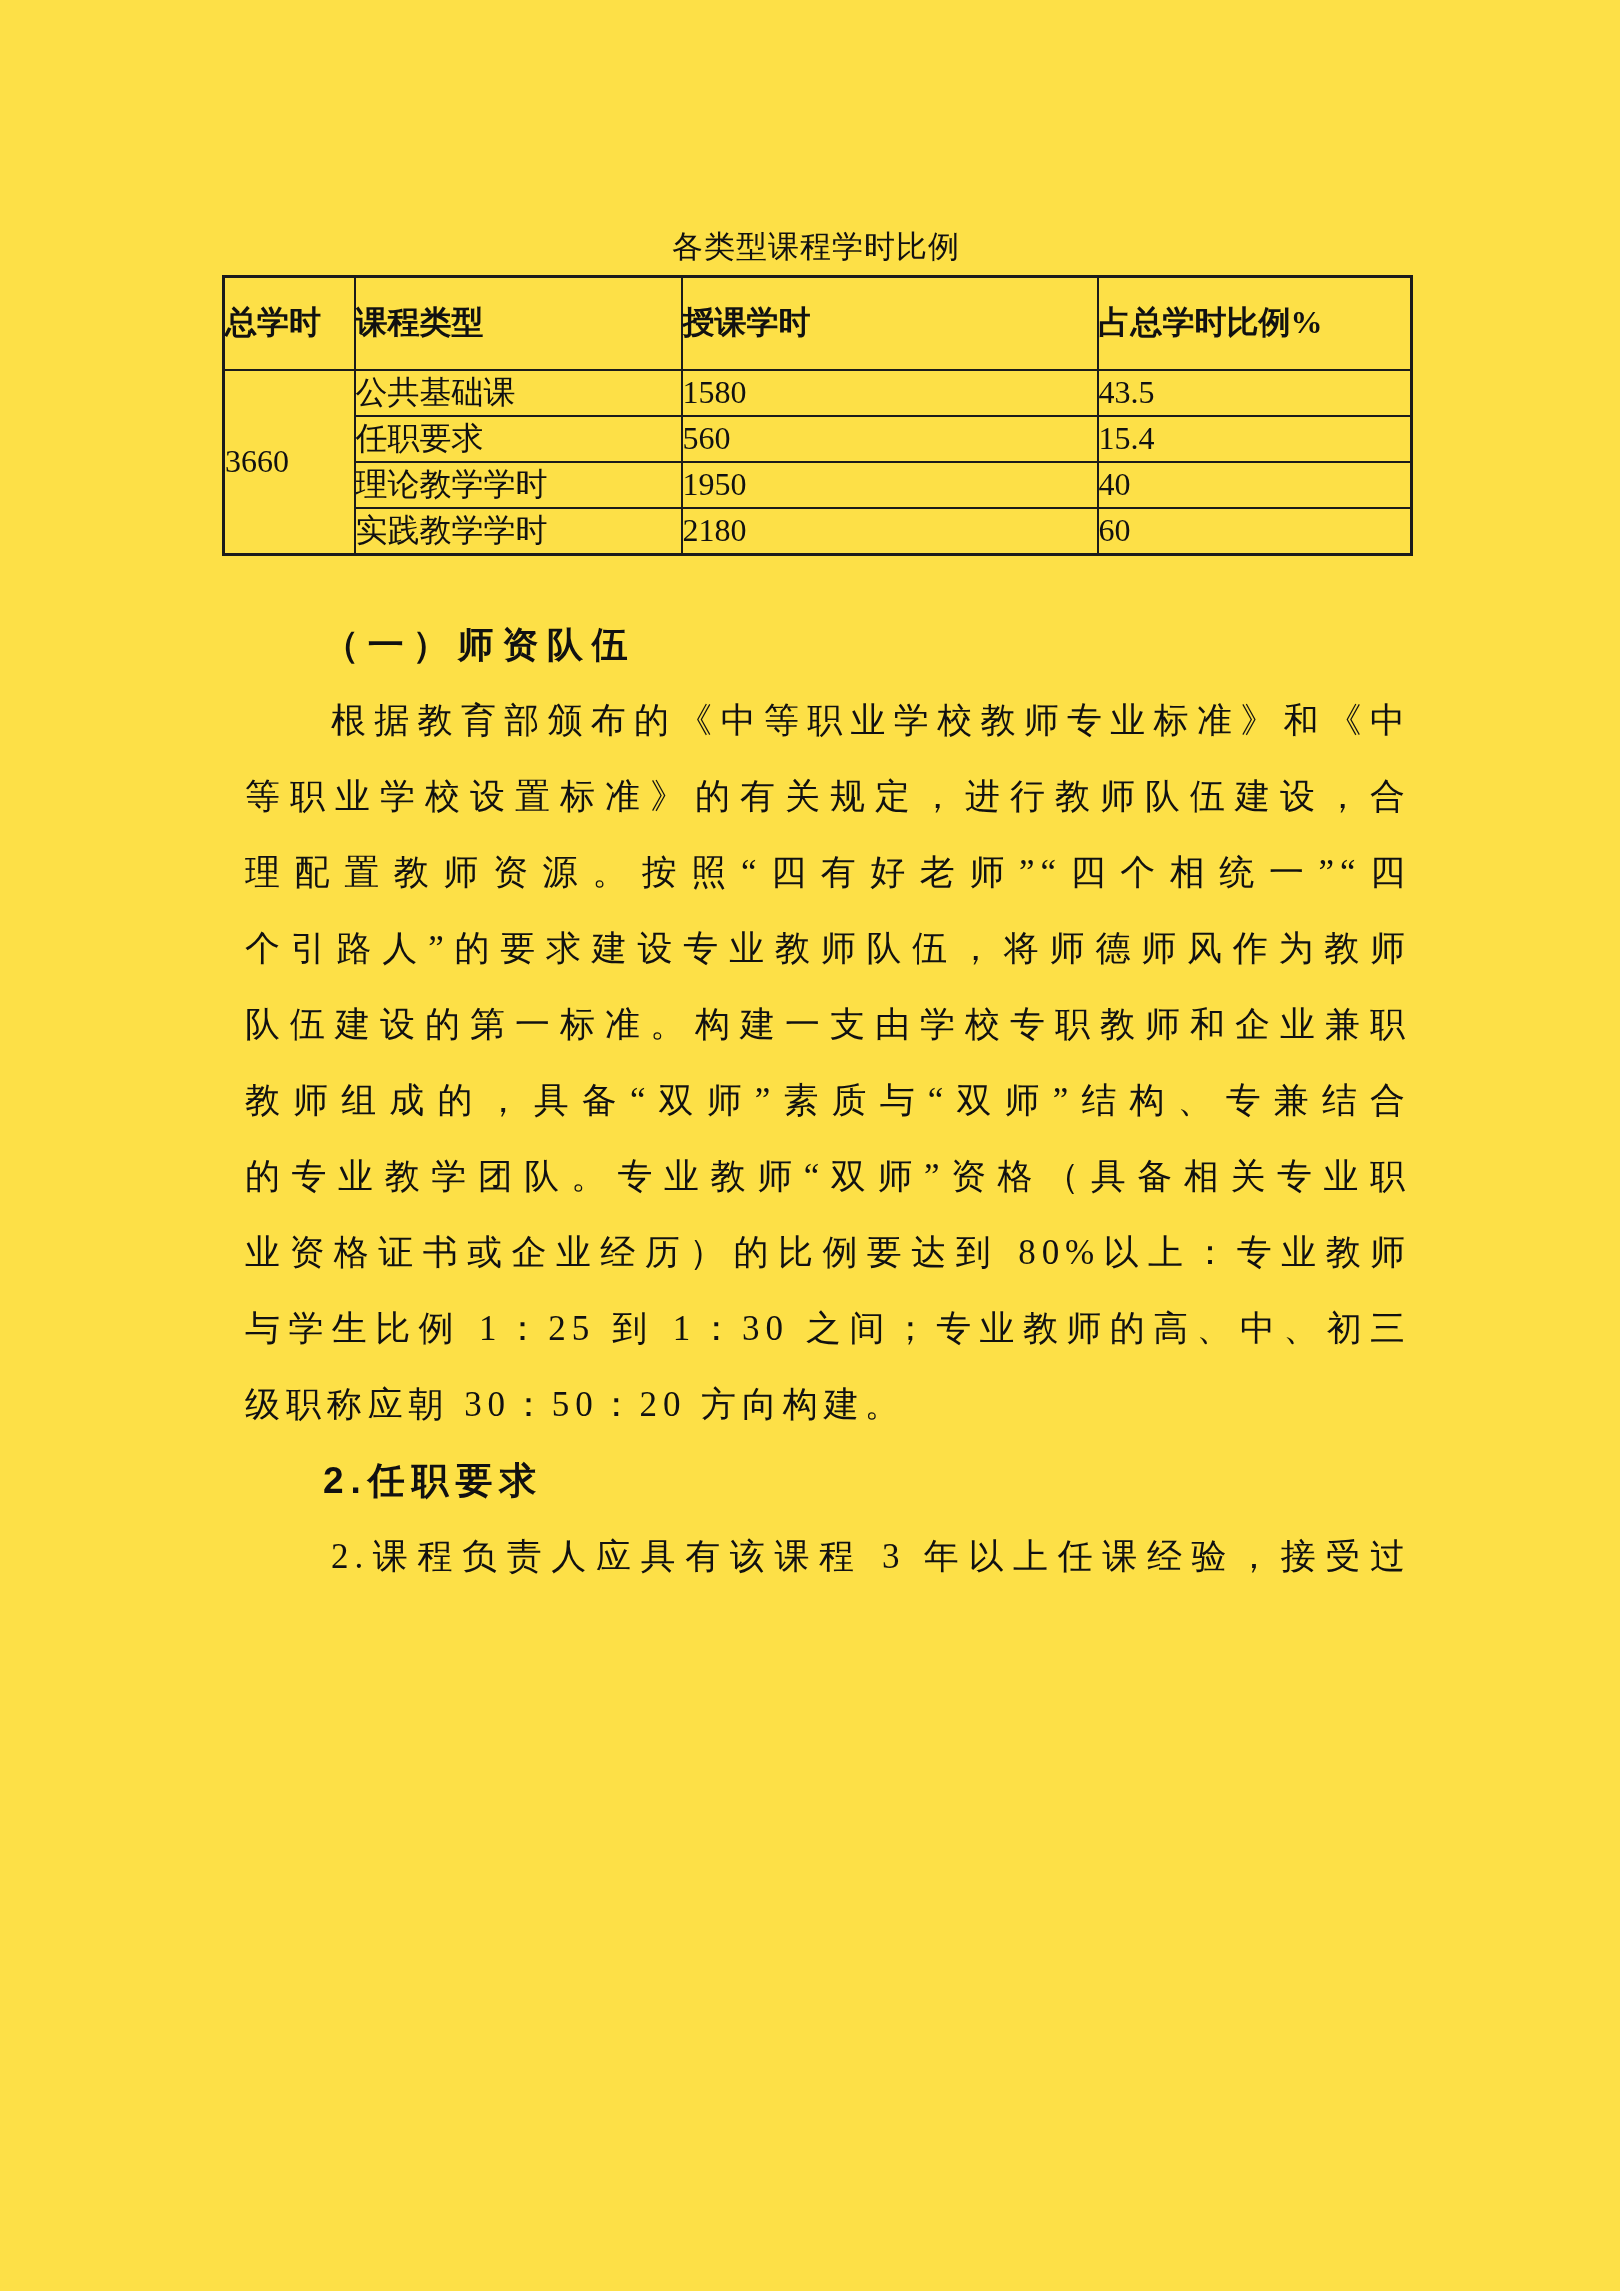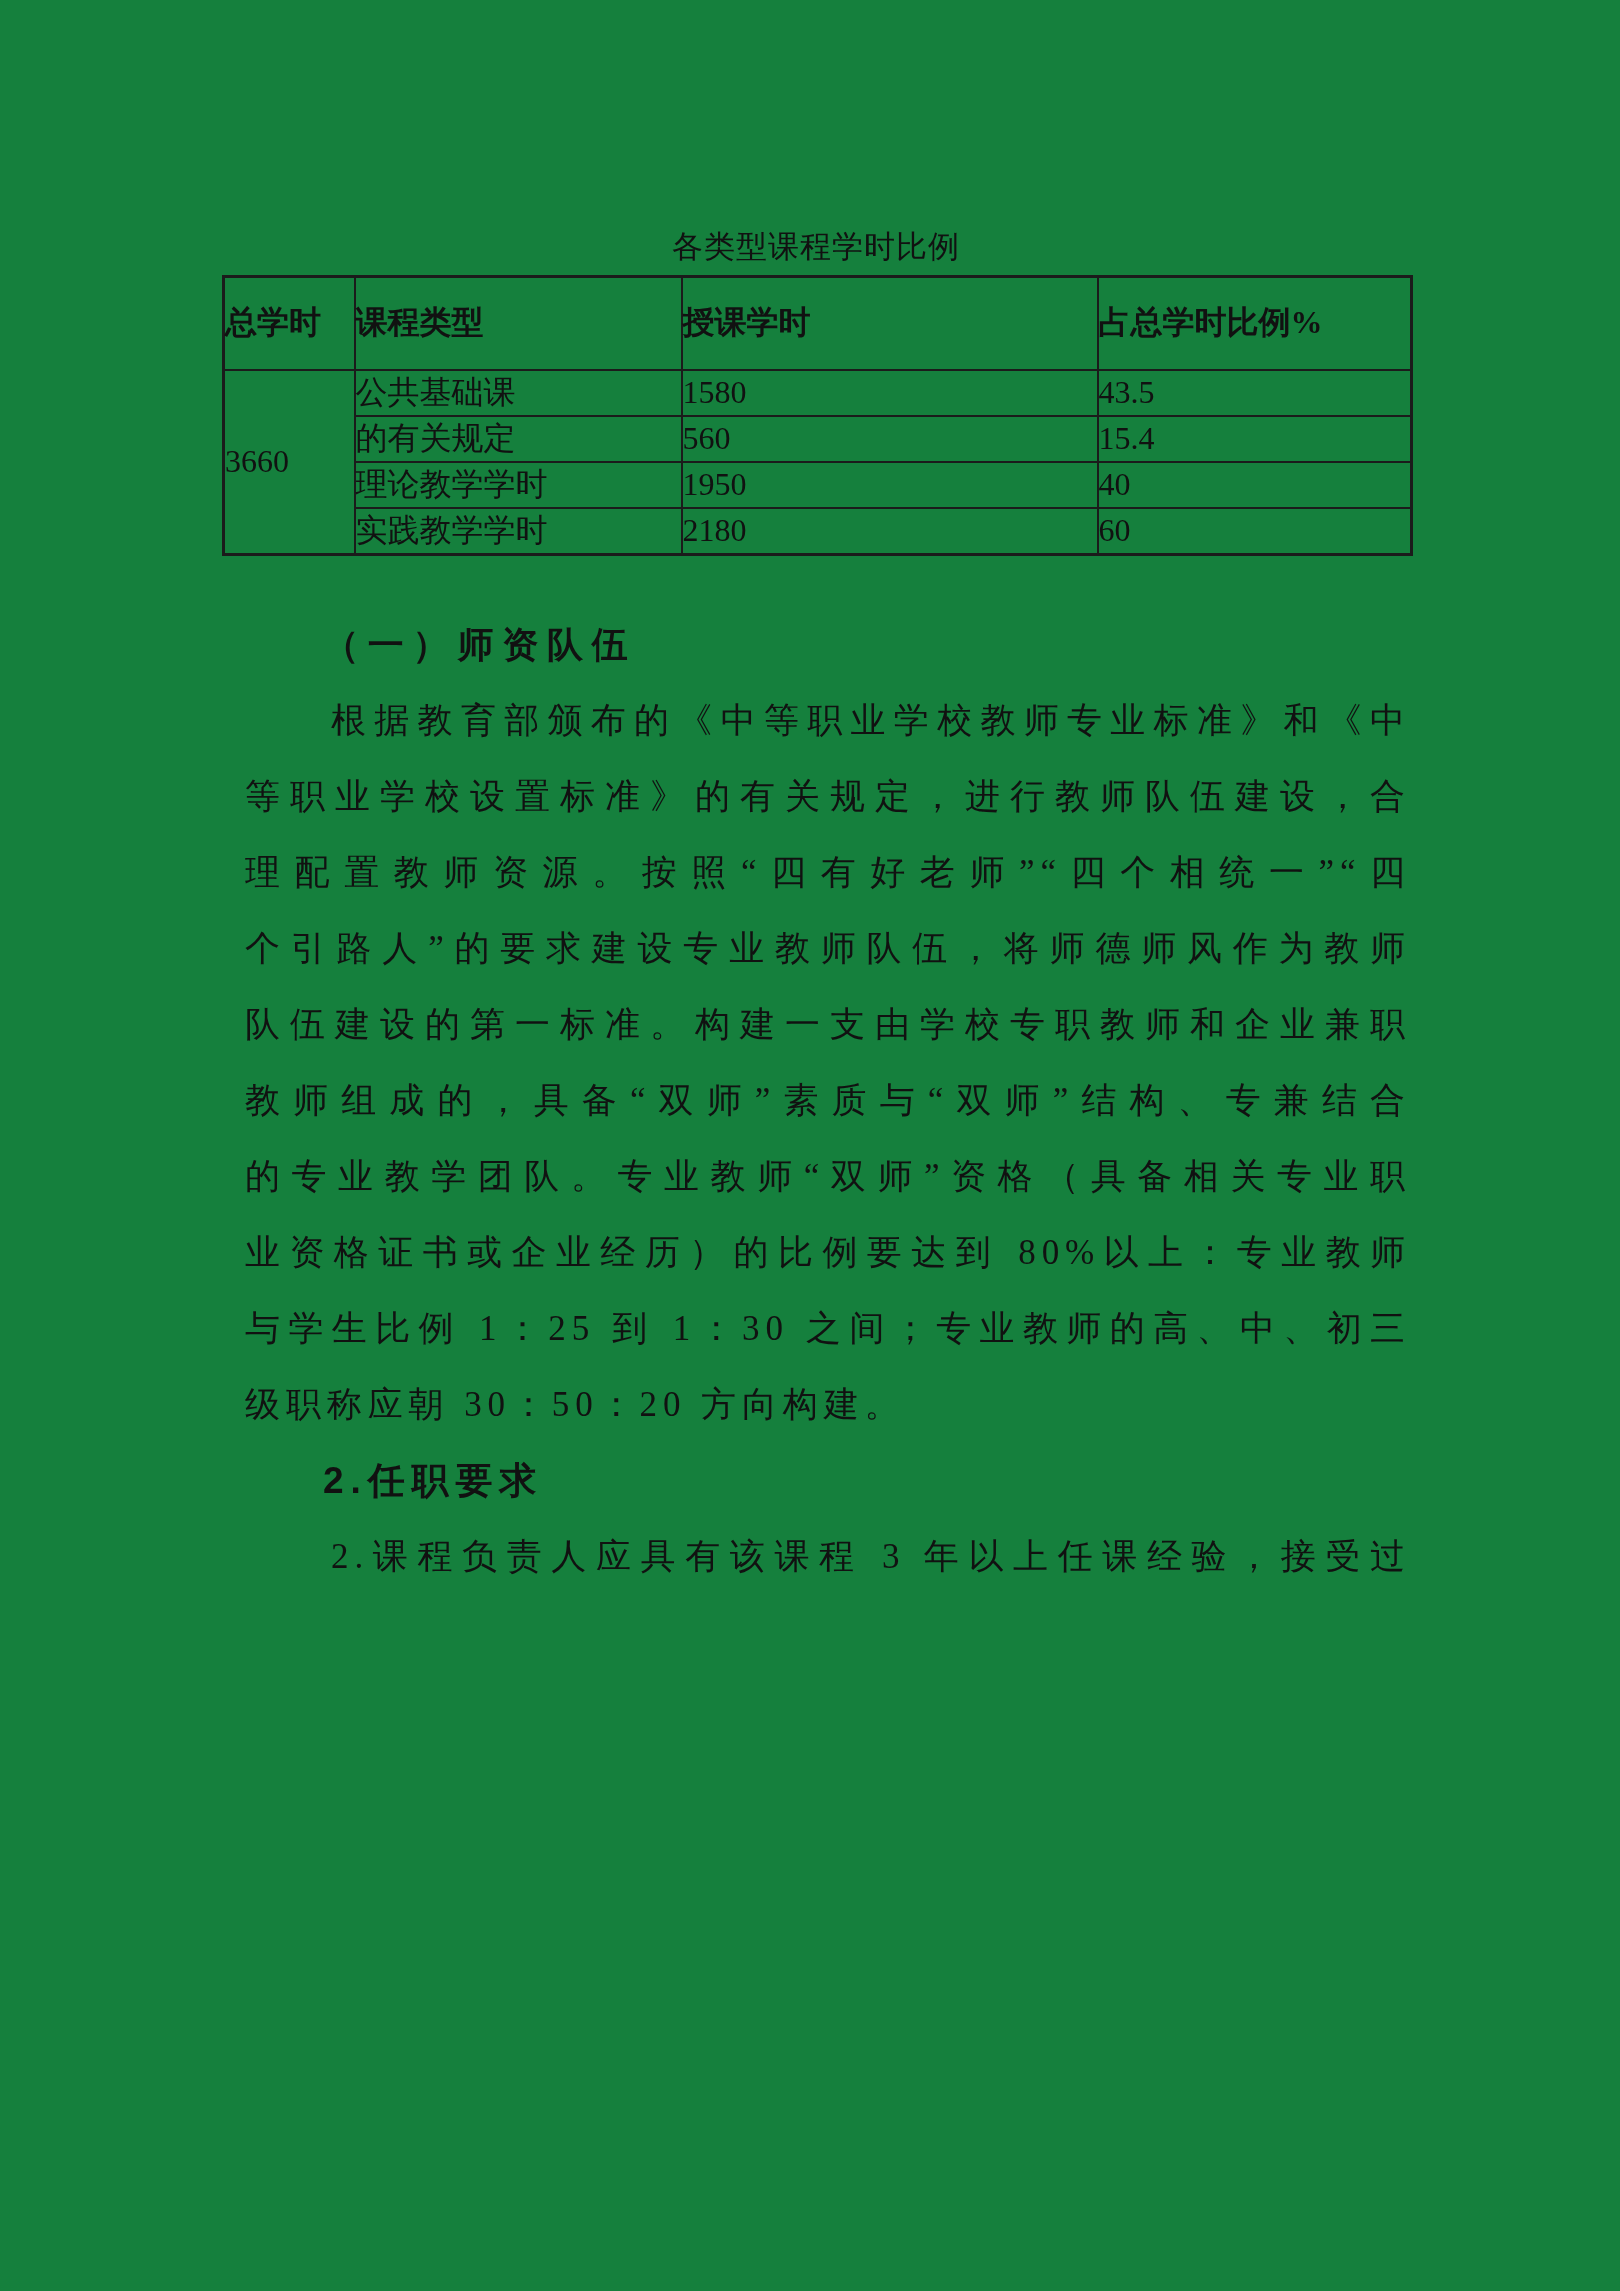--- a/index.html
+++ b/index.html
@@ -1,20 +1,20 @@
 <!DOCTYPE html>
 <html lang="zh"><head>
 <meta charset="utf-8">
 <style>
   html,body{margin:0;padding:0;background:#888;}
   .page{
     position:relative;
     width:1620px;height:2292px;
     margin:0 auto;
-    background:#15803d;
+    background:#fde047;
     color:#111;
     font-family:"Liberation Serif","DejaVu Serif",serif;
     overflow:hidden;
   }
   
   .doc-title{
     padding-top:224px;
     margin-left:222px;
     width:1188px;
     text-align:center;
@@ -115,21 +115,21 @@
         </tr>
     </thead>
     <tbody id="hours-body">
         <tr>
           <td rowspan="4" class="first-col">3660</td>
           <td>公共基础课</td>
           <td>1580</td>
           <td>43.5</td>
         </tr>
         <tr>
-          <td>的有关规定</td>
+          <td>任职要求</td>
           <td>560</td>
           <td>15.4</td>
         </tr>
         <tr>
           <td>理论教学学时</td>
           <td>1950</td>
           <td>40</td>
         </tr>
         <tr>
           <td>实践教学学时</td>

